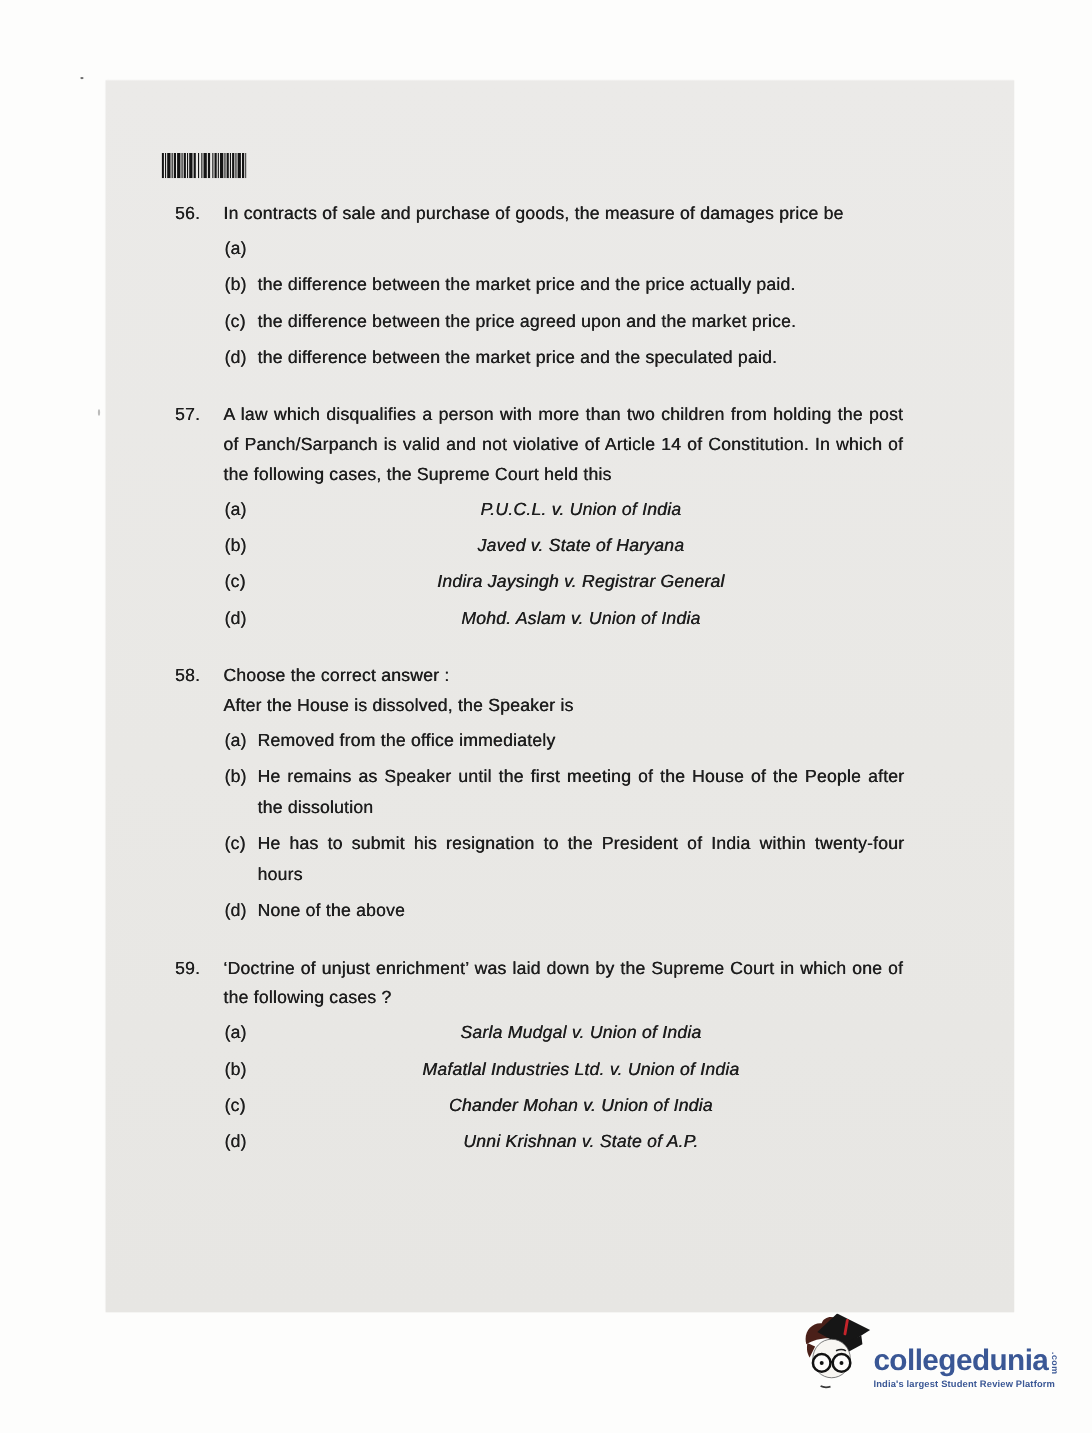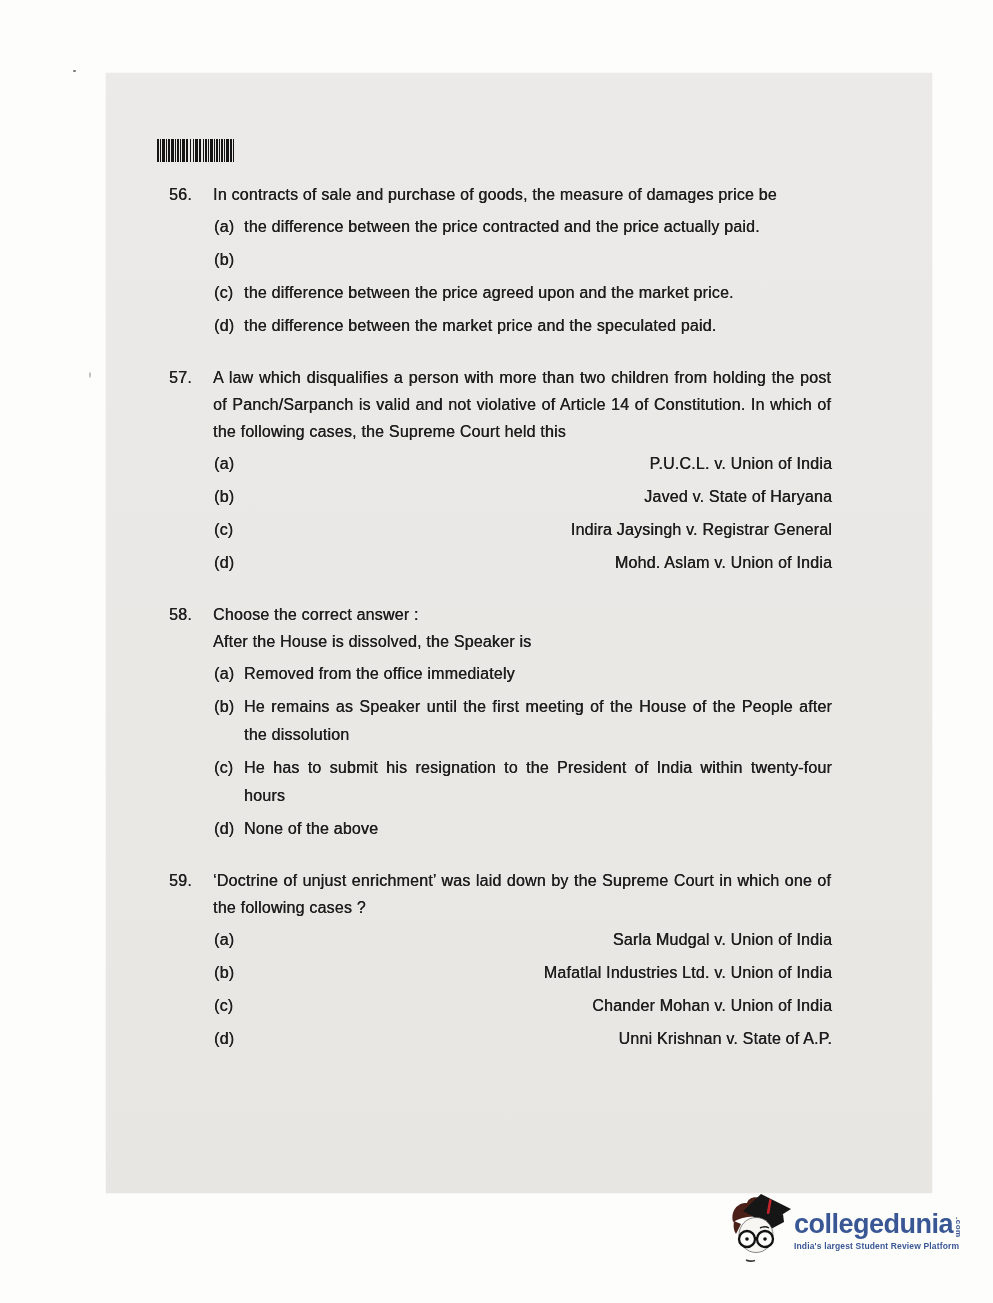--- a/index.html
+++ b/index.html
@@ -1,54 +1,54 @@
 <!DOCTYPE html>
 <html><head>
 <meta charset="utf-8">
 <style>
   * { margin:0; padding:0; box-sizing:border-box; }
   html,body { width:993px; height:1303px; background:#fdfdfc; position:relative;
               font-family:"Liberation Sans", sans-serif; overflow:hidden; }
 
   
   .sheet {
-    position:absolute; left:106px; top:73px; width:826px; height:1120px;
+    position:absolute; left:96px; top:73px; width:826px; height:1120px;
     background:linear-gradient(180deg,#ebeae8 0%,#e9e8e5 55%,#e7e6e3 100%);
     box-shadow:0 0 2px rgba(0,0,0,0.08);
     color:#1e1e1e;
   }
   .ink { color:#1e1e1e; text-shadow:0.35px 0 0 currentColor; }
 
   
   .barcode { margin:66px 0 0 51px; width:77px; height:23px; display:block; }
 
   
   .q { margin-top:24px; }
   .q.first { margin-top:19px; }
   .qrow { display:flex; margin-left:63px; }
   .q-num { width:44px; flex:0 0 44px; font-size:16px; line-height:27px; letter-spacing:0.2px; }
   .q-body { width:618px; }
   .q-text { width:618px; font-size:16px; line-height:27px; letter-spacing:0.2px; text-align:justify; }
   .q-text:empty { display:none; }
   .opt { display:flex; margin-left:108px; margin-top:5px; }
   .opt-label { width:30px; flex:0 0 30px; font-size:16px; line-height:28px; letter-spacing:0.2px; }
   .opt-text { width:588px; font-size:16px; line-height:28px; letter-spacing:0.2px; text-align:justify; }
-  .case-options .opt-text { text-align:right; }
+  .case-options .opt-text { font-style:italic; text-align:center; }
 
   
   .pagenum { margin-top:27px; width:100%; text-align:center; font-size:15px; letter-spacing:0.5px; }
 
   
   .speck { position:absolute; background:#6b6b6b; border-radius:50%; }
   .smudge { position:absolute; background:rgba(60,60,60,0.04); filter:blur(1px); }
 
   
   .logo { position:absolute; left:731px; top:1194px; display:flex; align-items:flex-start; }
   .logo-mascot { width:62px; height:70px; flex:0 0 62px; }
-  .logo-textcol { margin-left:1px; padding-top:16px; }
+  .logo-textcol { margin-left:1px; padding-top:28px; }
   .logo-brand-row { display:flex; align-items:flex-start; }
   .logo-brand { font-size:27px; font-weight:bold; letter-spacing:-0.5px; line-height:28px; }
   .logo-tld { writing-mode:vertical-rl; font-size:8px; font-weight:bold; letter-spacing:0.5px;
               margin-top:7px; margin-left:1px; line-height:9px; }
   .logo-tagline { font-size:8.5px; font-weight:bold; letter-spacing:0.15px; margin-top:3px; }
 </style>
 </head>
 <body>
 
 <div class="speck" style="left:73px; top:70px; width:3px; height:2px;"></div>
@@ -97,24 +97,24 @@
   <div class="q first">
     <div class="qrow">
       <div class="q-num">56.</div>
       <div class="q-body">
         <div class="q-text">In contracts of sale and purchase of goods, the measure of damages price be</div>
 
       </div>
     </div>
     <div class="opt">
       <div class="opt-label">(a)</div>
-      <div class="opt-text">the difference between the price contracted and the price actually paid.</div>
-    </div>
-    <div class="opt">
-      <div class="opt-label">(b)</div>
+    </div>
+    <div class="opt">
+      <div class="opt-label">(b)</div>
+      <div class="opt-text">the difference between the market price and the price actually paid.</div>
     </div>
     <div class="opt">
       <div class="opt-label">(c)</div>
       <div class="opt-text">the difference between the price agreed upon and the market price.</div>
     </div>
     <div class="opt">
       <div class="opt-label">(d)</div>
       <div class="opt-text">the difference between the market price and the speculated paid.</div>
     </div>
   </div>

